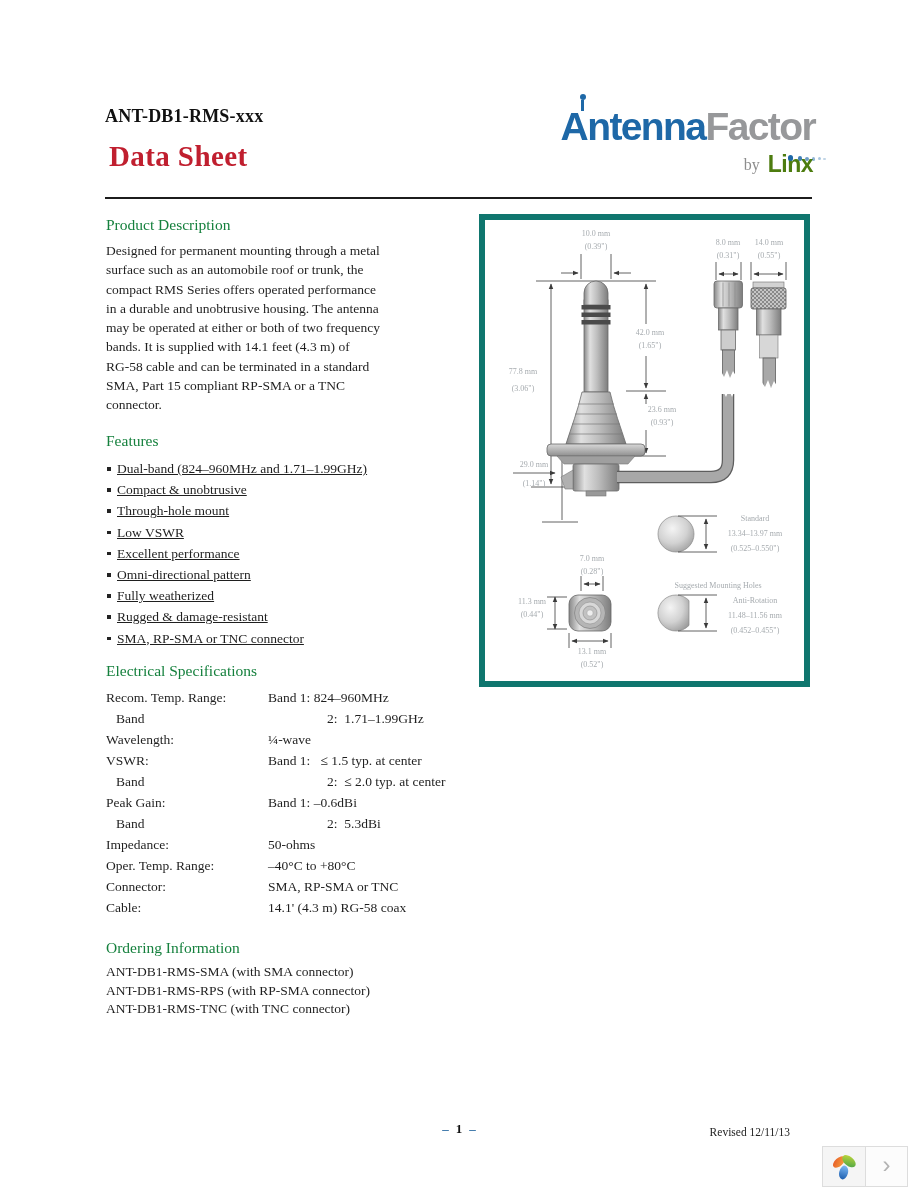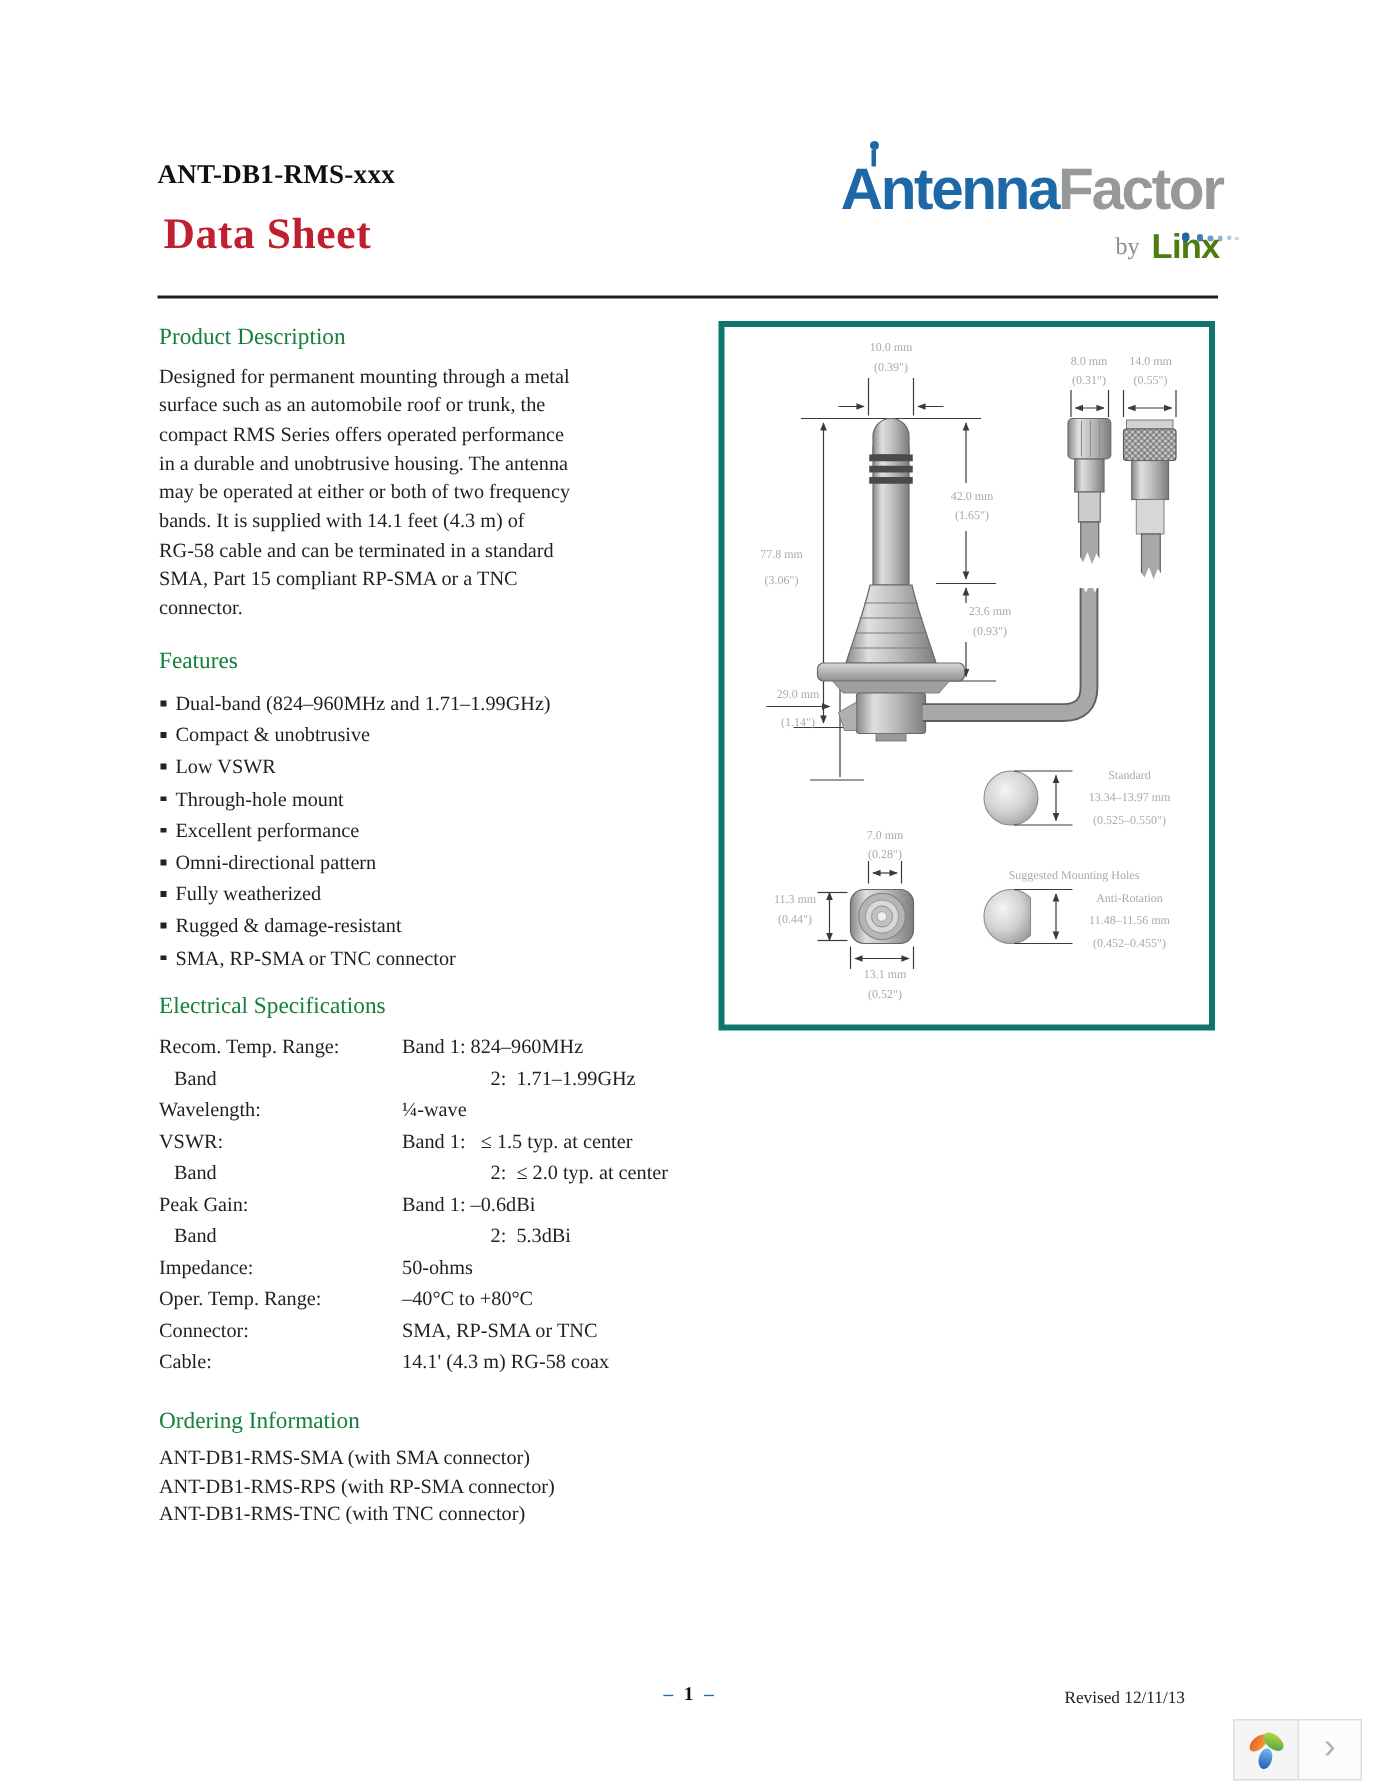--- a/index.html
+++ b/index.html
@@ -36,35 +36,35 @@
   .ld5{left:50px;top:4px;width:3px;height:3px;opacity:.38;}
   .ld6{left:55.5px;top:4.5px;width:2.5px;height:2.5px;opacity:.28;}
 
   
   .sec-heading{font-size:15.5px;color:#15803d;margin:0;font-weight:normal;}
   .sec{position:absolute;left:106px;width:372px;}
   #sec-desc{top:216px;}
   .desc-lines{margin-top:7px;font-size:13.5px;line-height:19.3px;}
   #sec-features{top:432px;}
   .feat-list{margin:8px 0 0;padding:0;list-style:none;font-size:13.5px;line-height:21.2px;}
-  .feat-list li{position:relative;padding-left:11px;}
+  .feat-list li{position:relative;padding-left:11px;text-decoration:underline;}
   .feat-list li::before{content:"";position:absolute;left:1px;top:9px;width:3.5px;height:3.5px;background:#222;}
   #sec-elec{top:662px;}
   .spec-table{margin-top:7px;font-size:13.5px;}
   .spec-row{display:flex;line-height:21px;}
   .spec-label{width:162px;flex:0 0 162px;}
   .lbl-indent{padding-left:10px;}
   .spec-value{white-space:pre;}
   .val-indent{padding-left:49px;}
   #sec-order{top:939px;}
   .order-list{margin-top:6px;font-size:13.5px;line-height:18.6px;}
 
   
   .draw-box{position:absolute;left:479px;top:214px;width:331px;height:473px;
-            border:4px solid #0f766e;box-sizing:border-box;background:#fff;}
+            border:6px solid #0f766e;box-sizing:border-box;background:#fff;}
   .tech-svg{display:block;width:327px;height:469px;}
   .dln{stroke:#3a3a3a;stroke-width:.8;fill:none;}
   .dim text,.dim{font-family:"Liberation Serif",serif;font-size:8px;fill:#a6abaf;text-anchor:middle;}
 
   
   .footer-page{position:absolute;left:0;right:0;top:1121px;text-align:center;font-size:13px;}
   .pg-dash{color:#2e6da4;font-weight:bold;}
   .pg-num{font-weight:bold;color:#111;padding:0 7px;}
   .revised{position:absolute;right:128px;top:1126px;font-size:11.5px;color:#222;}
 
@@ -113,22 +113,22 @@
       <div>SMA, Part 15 compliant RP-SMA or a TNC</div>
       <div>connector.</div>
     </div>
   </div>
 
   <div class="sec" id="sec-features">
     <h2 class="sec-heading">Features</h2>
     <ul class="feat-list">
       <li>Dual-band (824–960MHz and 1.71–1.99GHz)</li>
       <li>Compact &amp; unobtrusive</li>
+      <li>Through-hole mount</li>
       <li>Low VSWR</li>
-      <li>Through-hole mount</li>
       <li>Excellent performance</li>
       <li>Omni-directional pattern</li>
       <li>Fully weatherized</li>
       <li>Rugged &amp; damage-resistant</li>
       <li>SMA, RP-SMA or TNC connector</li>
     </ul>
   </div>
 
   <div class="sec" id="sec-elec">
     <h2 class="sec-heading">Electrical Specifications</h2>

